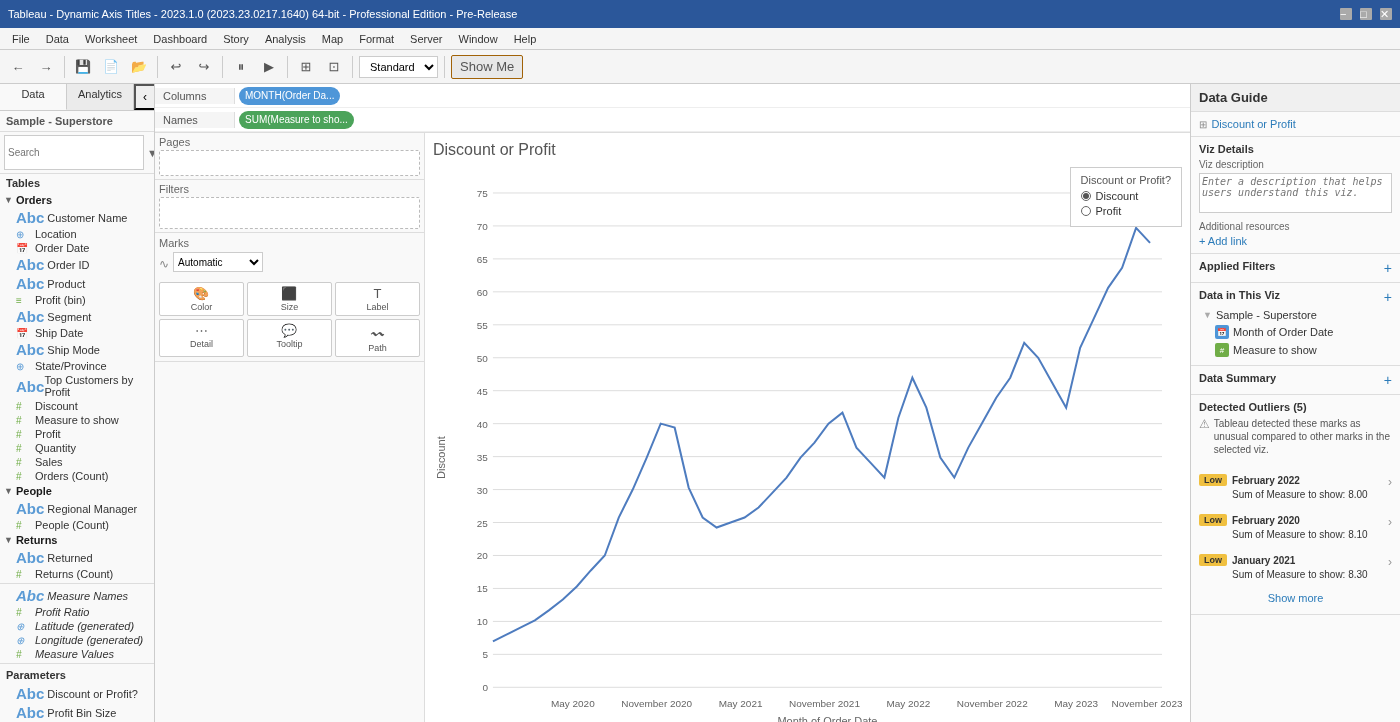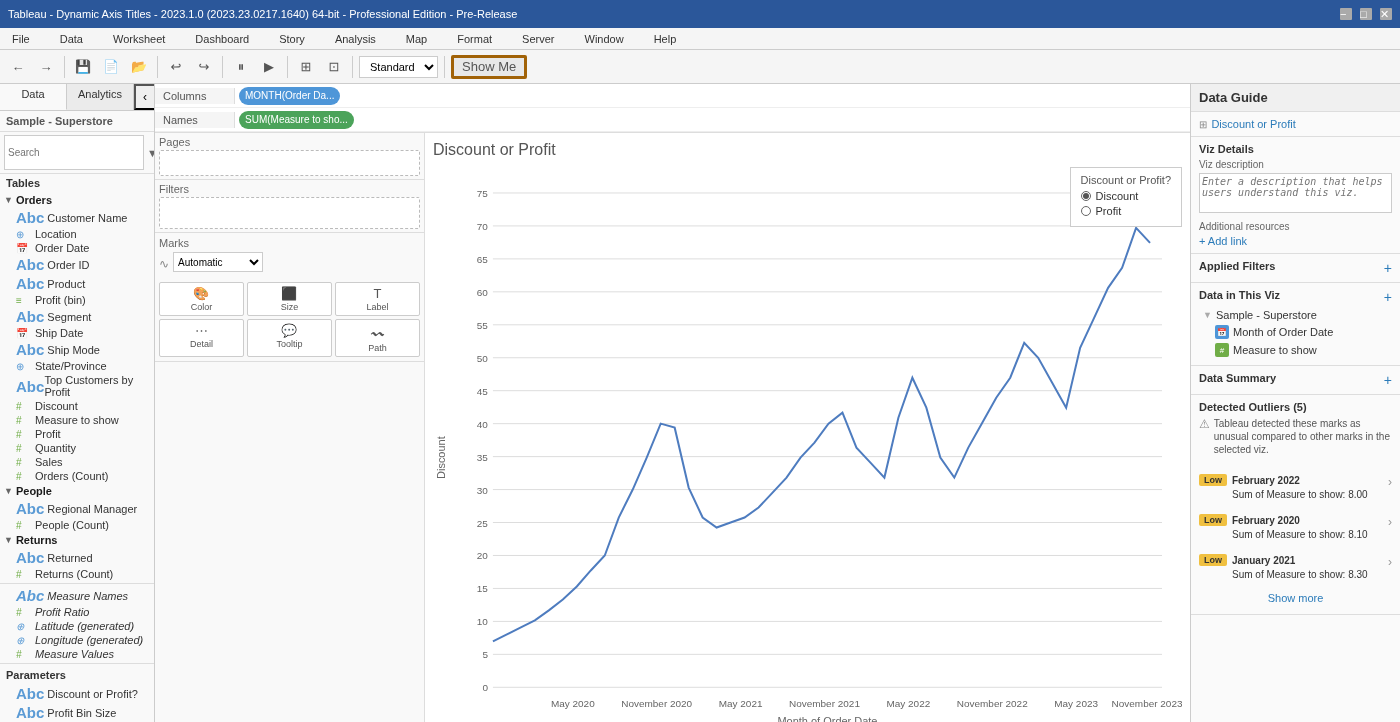--- a/index.html
+++ b/index.html
@@ -21,21 +21,21 @@
     .title-btn { width: 12px; height: 12px; background: #aaa; border-radius: 1px; display: inline-block; cursor: pointer; }
 
     
     .menu-bar {
       height: 22px;
       background: #f5f5f5;
       border-bottom: 1px solid #ccc;
       display: flex;
       align-items: center;
       padding: 0 4px;
-      gap: 14px;
+      gap: 0;
     }
     .menu-item {
       padding: 2px 8px;
       cursor: pointer;
       font-size: 11px;
       color: #333;
     }
 
     
     .toolbar {
@@ -478,21 +478,21 @@
   <button class="toolbar-btn">⏸</button>
   <button class="toolbar-btn">▶</button>
   <div class="toolbar-separator"></div>
   <button class="toolbar-btn">⊞</button>
   <button class="toolbar-btn">⊡</button>
   <div class="toolbar-separator"></div>
   <select class="toolbar-dropdown">
     <option>Standard</option>
   </select>
   <div class="toolbar-separator"></div>
-  <button class="toolbar-btn" style="width:auto;padding:0 8px;background:#e8e8e8;border:3px solid #a16207;">
+  <button class="toolbar-btn" style="width:auto;padding:0 8px;background:#e8e8e8;border:1px solid #a16207;">
     <span>Show Me</span>
   </button>
 </div>
 
 <div class="main-layout">
 
   <div class="left-panel">
     <div class="data-analytics-tabs">
       <div class="da-tab active">Data</div>
       <div class="da-tab">Analytics</div>

